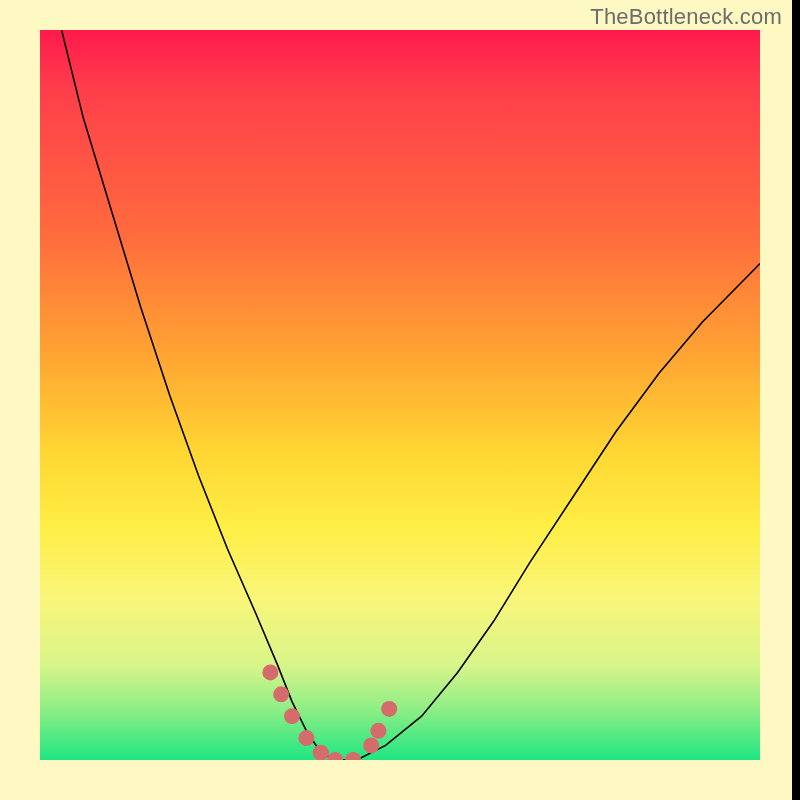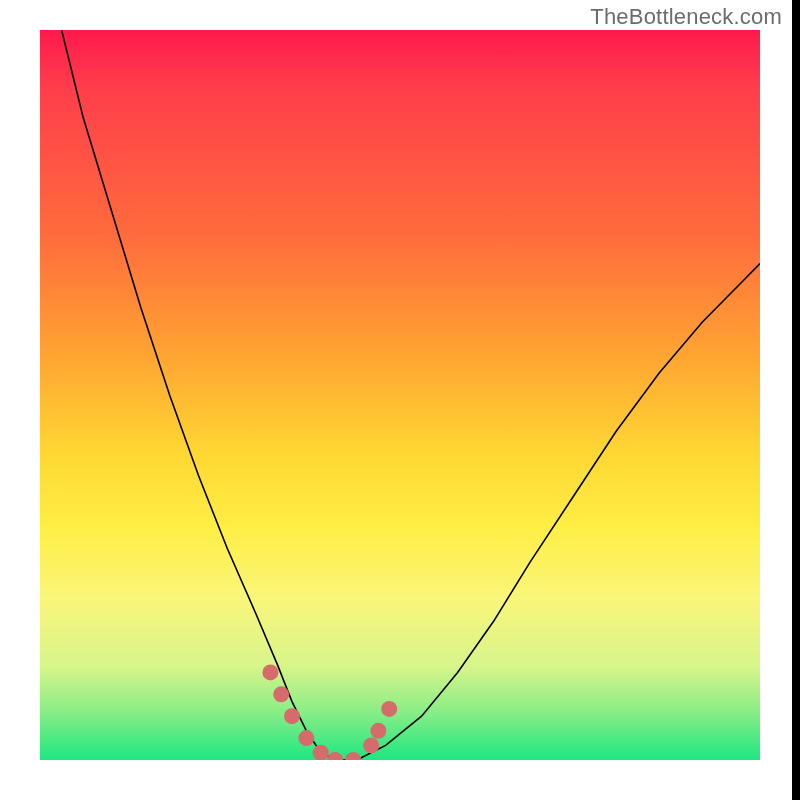--- a/index.html
+++ b/index.html
@@ -8,21 +8,21 @@
     width: 800px;
     height: 800px;
     overflow: hidden;
     background: #000;
     font-family: Arial, Helvetica, sans-serif;
   }
   .frame {
     position: relative;
     width: 792px;
     height: 800px;
-    background: #ffffff;
+    background: #fef9c3;
   }
   .plot {
     position: absolute;
     left: 40px;
     top: 30px;
     width: 720px;
     height: 730px;
     
     background: linear-gradient(
       to bottom,

